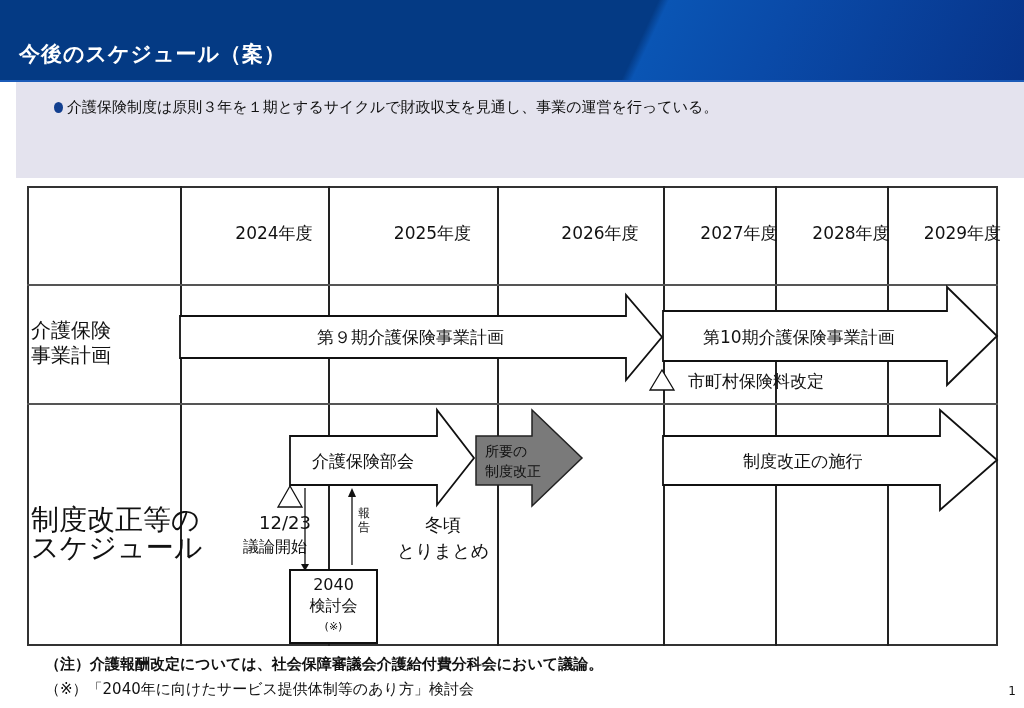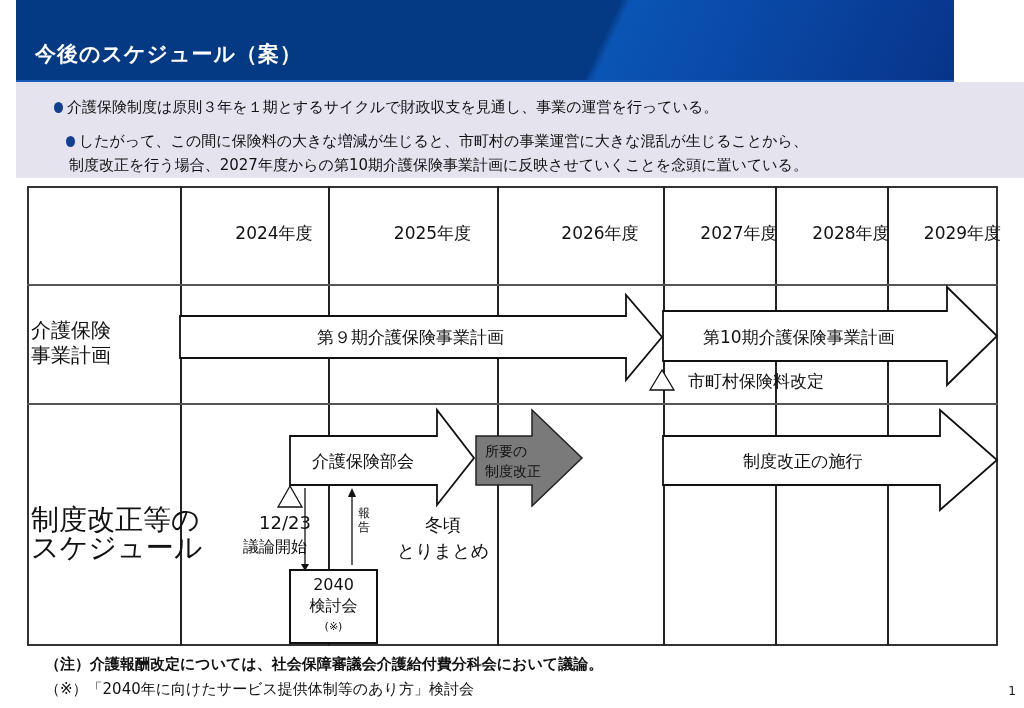--- a/index.html
+++ b/index.html
@@ -1,18 +1,18 @@
 <!DOCTYPE html>
 <html><head>
 <meta charset="utf-8">
 <style>
   html, body { margin:0; padding:0; }
   body { width:1024px; height:708px; position:relative; overflow:hidden; background:#ffffff;
          font-family:"DejaVu Sans", "Liberation Sans", sans-serif; color:#1a1a1a; }
-  .header { position:absolute; left:16px; top:0; width:938px; height:82px;
+  .header { position:absolute; left:0; top:0; width:1024px; height:82px;
             background: linear-gradient(115deg, #043a84 0%, #043a84 62%, #0a55b4 63%, #0a4aa8 75%, #07348a 100%); }
   .header::after { content:""; position:absolute; left:0; right:0; bottom:0; height:2px; background:#1b5bb8; }
   .header-title { position:absolute; left:19px; top:40px; font-size:21px; font-weight:bold; color:#ffffff; letter-spacing:1px; }
   .summary { position:absolute; left:16px; top:82px; width:1024px; height:96px; background:#e4e3ee;text-align:right; }
   .bullet { position:absolute; left:38px; font-size:15px; color:#111; white-space:nowrap; }
   .bullet .dot { display:inline-block; width:9px; height:11px; border-radius:50%; background:#123f8f; margin-right:4px; vertical-align:middle; }
   .bullet .cont { display:block; padding-left:15px; }
   .tbl { position:absolute; left:27px; top:186px; width:971px; height:460px; border:2px solid #333; box-sizing:border-box; }
   .vline { position:absolute; width:1.5px; background:#222; }
   .hline { position:absolute; height:1.5px; background:#555; }
@@ -26,24 +26,20 @@
 </head>
 <body>
 
 <div class="header">
   <div class="header-title">今後のスケジュール（案）</div>
 </div>
 
 <div class="summary">
   <div class="bullet" style="top:16px;">
     <span class="dot"></span><span>介護保険制度は原則３年を１期とするサイクルで財政収支を見通し、事業の運営を行っている。</span>
-  </div>
-  <div class="bullet" style="top:47px; line-height:24px;">
-    <span class="dot"></span><span>したがって、この間に保険料の大きな増減が生じると、市町村の事業運営に大きな混乱が生じることから、</span>
-    <span class="cont">制度改正を行う場合、2027年度からの第10期介護保険事業計画に反映させていくことを念頭に置いている。</span>
   </div>
 </div>
 
 <div class="tbl"></div>
 <div class="vline" style="left:180px; top:186px; height:460px;"></div>
 <div class="vline" style="left:328px; top:186px; height:460px;"></div>
 <div class="vline" style="left:497px; top:186px; height:460px;"></div>
 <div class="vline" style="left:663px; top:186px; height:460px;"></div>
 <div class="vline" style="left:775px; top:186px; height:460px;"></div>
 <div class="vline" style="left:887px; top:186px; height:460px;"></div>

